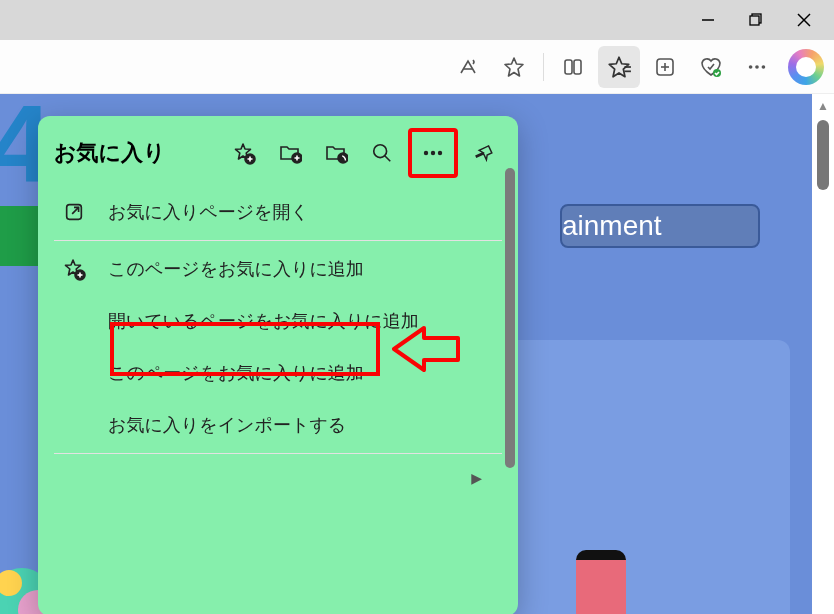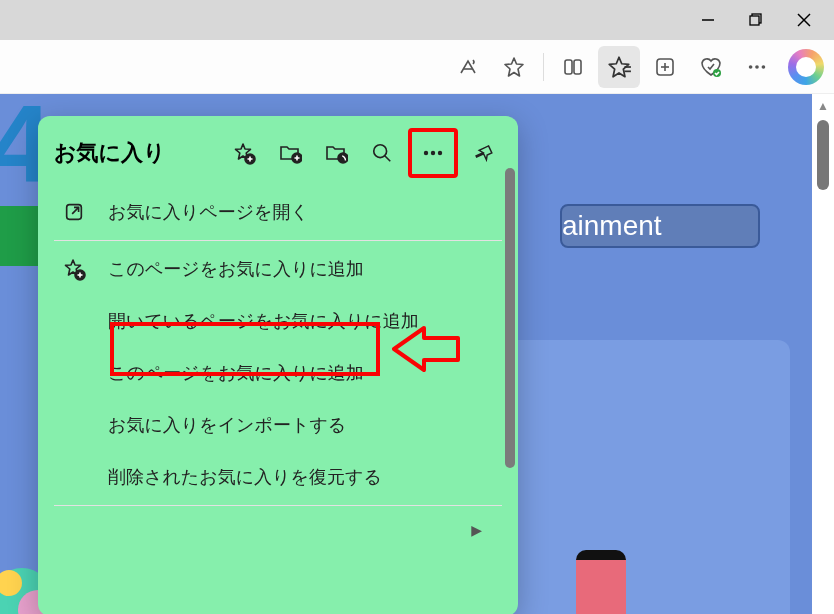--- a/index.html
+++ b/index.html
@@ -459,23 +459,20 @@
 
   <div class="menu-item menu-indent">
     <span>このページをお気に入りに追加</span>
   </div>
 
 
   <div class="menu-item menu-indent">
     <span>お気に入りをインポートする</span>
   </div>
 
-  <div class="menu-item menu-indent">
-    <span>削除されたお気に入りを復元する</span>
-  </div>
 
   <div class="menu-divider"></div>
 
   <div class="menu-item menu-indent">
     <span class="submenu-arrow">▶</span>
   </div>
 
   <div class="menu-item menu-indent">
     
   </div>

